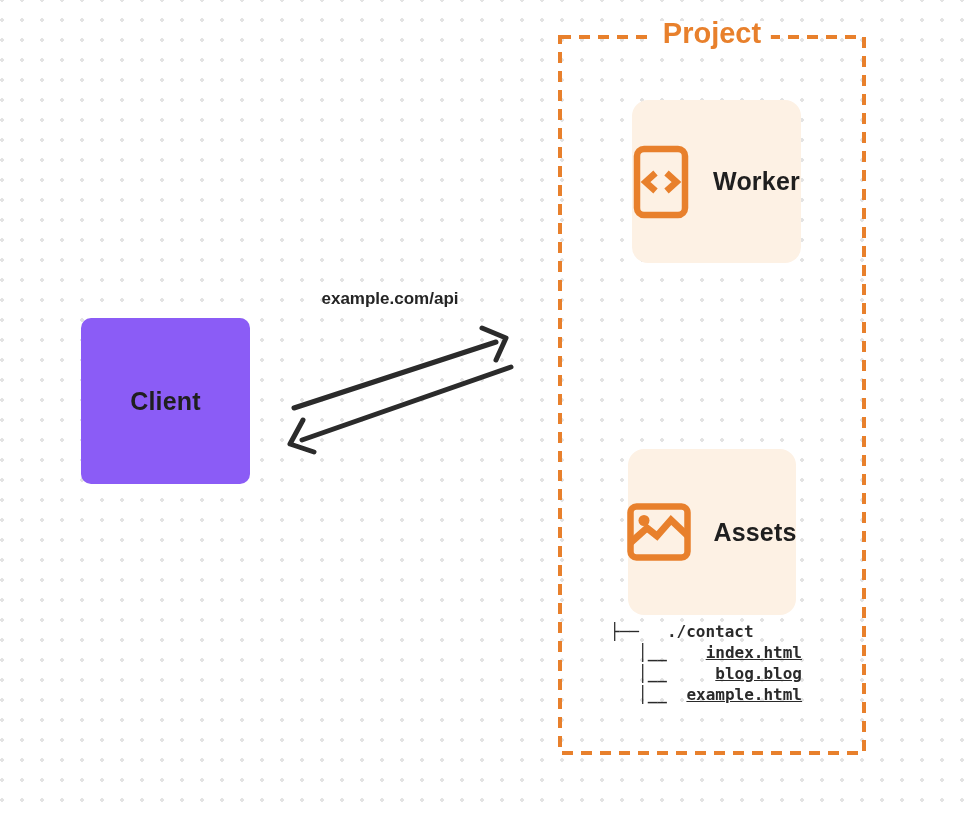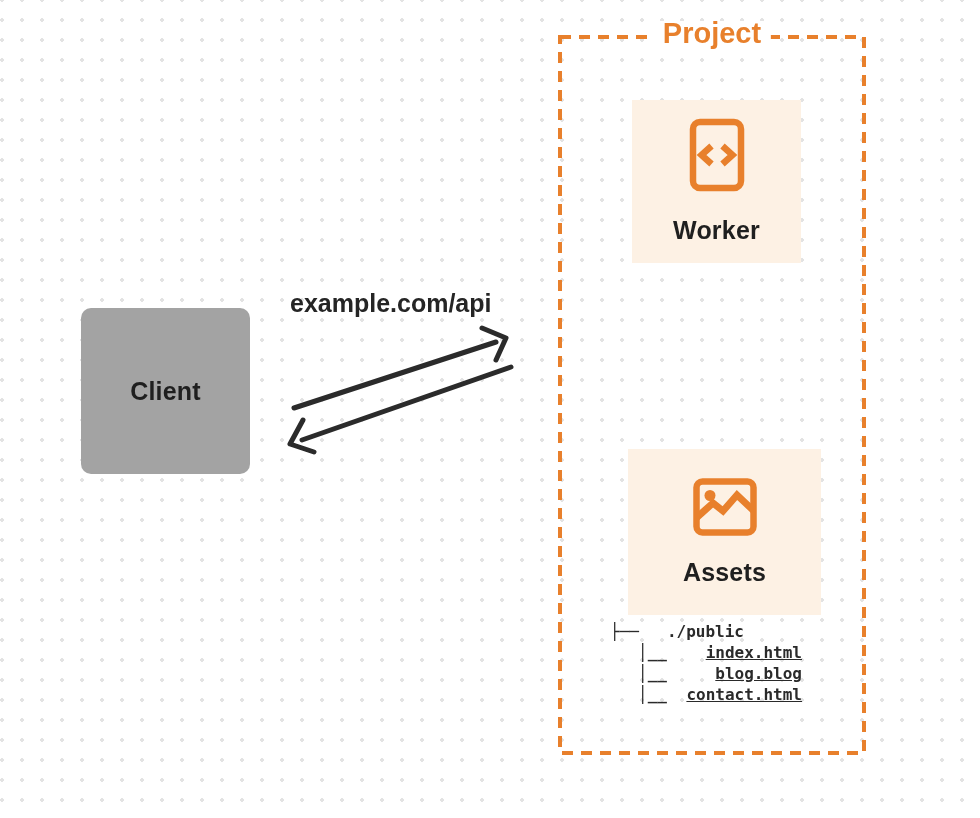--- a/index.html
+++ b/index.html
@@ -12,39 +12,39 @@
     background-image: radial-gradient(circle, #e3e3e3 1.7px, rgba(255,255,255,0) 1.8px);
     background-size: 20px 20px;
     background-position: 12px 10px;
     font-family: "Liberation Sans", sans-serif;
     color: #1f1f1f;
   }
   .abs { position: absolute; }
 
   
   .client-box {
-    left: 81px; top: 308px;
+    left: 81px; top: 318px;
     width: 169px; height: 166px;
-    background: #a3a3a3;
+    background: #8b5cf6;
     border-radius: 10px;
     display: flex; align-items: center; justify-content: center;
   }
   .node-label {
     font-size: 25px;
     font-weight: bold;
     color: #1f1f1f;
     letter-spacing: 0.2px;
   }
 
   
   .api-label {
     left: 290px; top: 289px;
     width: 200px;
     text-align: center;
-    font-size: 25px;
+    font-size: 17px;
     font-weight: bold;
     color: #252525;
   }
 
   
   .arrows-svg { left: 0; top: 0; pointer-events: none; }
 
   
   .project-region { left: 556px; top: 21px; width: 312px; height: 736px; }
   .project-border-svg { position: absolute; left: 0; top: 12px; }
@@ -56,28 +56,28 @@
     padding: 0 10px;
     font-size: 29px;
     font-weight: bold;
     color: #e8802c;
     line-height: 25px;
   }
 
   
   .card {
     background: #fdf1e4;
-    border-radius: 0;
+    border-radius: 16px;
     display: flex;
-    flex-direction: column;
+    flex-direction: row;
     align-items: center;
     justify-content: center;
   }
   .worker-card { left: 632px; top: 100px; width: 169px; height: 163px; gap: 24px; }
-  .assets-card { left: 628px; top: 449px; width: 193px; height: 166px; gap: 22px; }
+  .assets-card { left: 628px; top: 449px; width: 168px; height: 166px; gap: 22px; }
   .card .icon-wrap { display: block; line-height: 0; }
 
   
   .file-tree {
     left: 610px; top: 621px;
     width: 192px;
     font-family: "DejaVu Sans Mono", monospace;
     font-size: 16px;
     font-weight: bold;
     color: #2a2a2a;
@@ -140,27 +140,27 @@
       <circle cx="17" cy="17.5" r="5.5" fill="#e8802c"></circle>
       <rect x="3.5" y="3.5" width="57" height="51" rx="6" stroke="#e8802c" stroke-width="6.5"></rect>
     </svg>
   </span>
   <span class="node-label">Assets</span>
 </div>
 
 <div class="abs file-tree">
   <div class="tree-row tree-root">
     <span class="tree-prefix">├──</span>
-    <span class="tree-name">./public</span>
+    <span class="tree-name">./contact</span>
   </div>
   <div class="tree-row tree-child">
     <span class="tree-prefix">│__</span>
     <span class="tree-name">index.html</span>
   </div>
   <div class="tree-row tree-child">
     <span class="tree-prefix">│__</span>
     <span class="tree-name">blog.blog</span>
   </div>
   <div class="tree-row tree-child">
     <span class="tree-prefix">│__</span>
-    <span class="tree-name">contact.html</span>
+    <span class="tree-name">example.html</span>
   </div>
 </div>
 
 </body></html>

